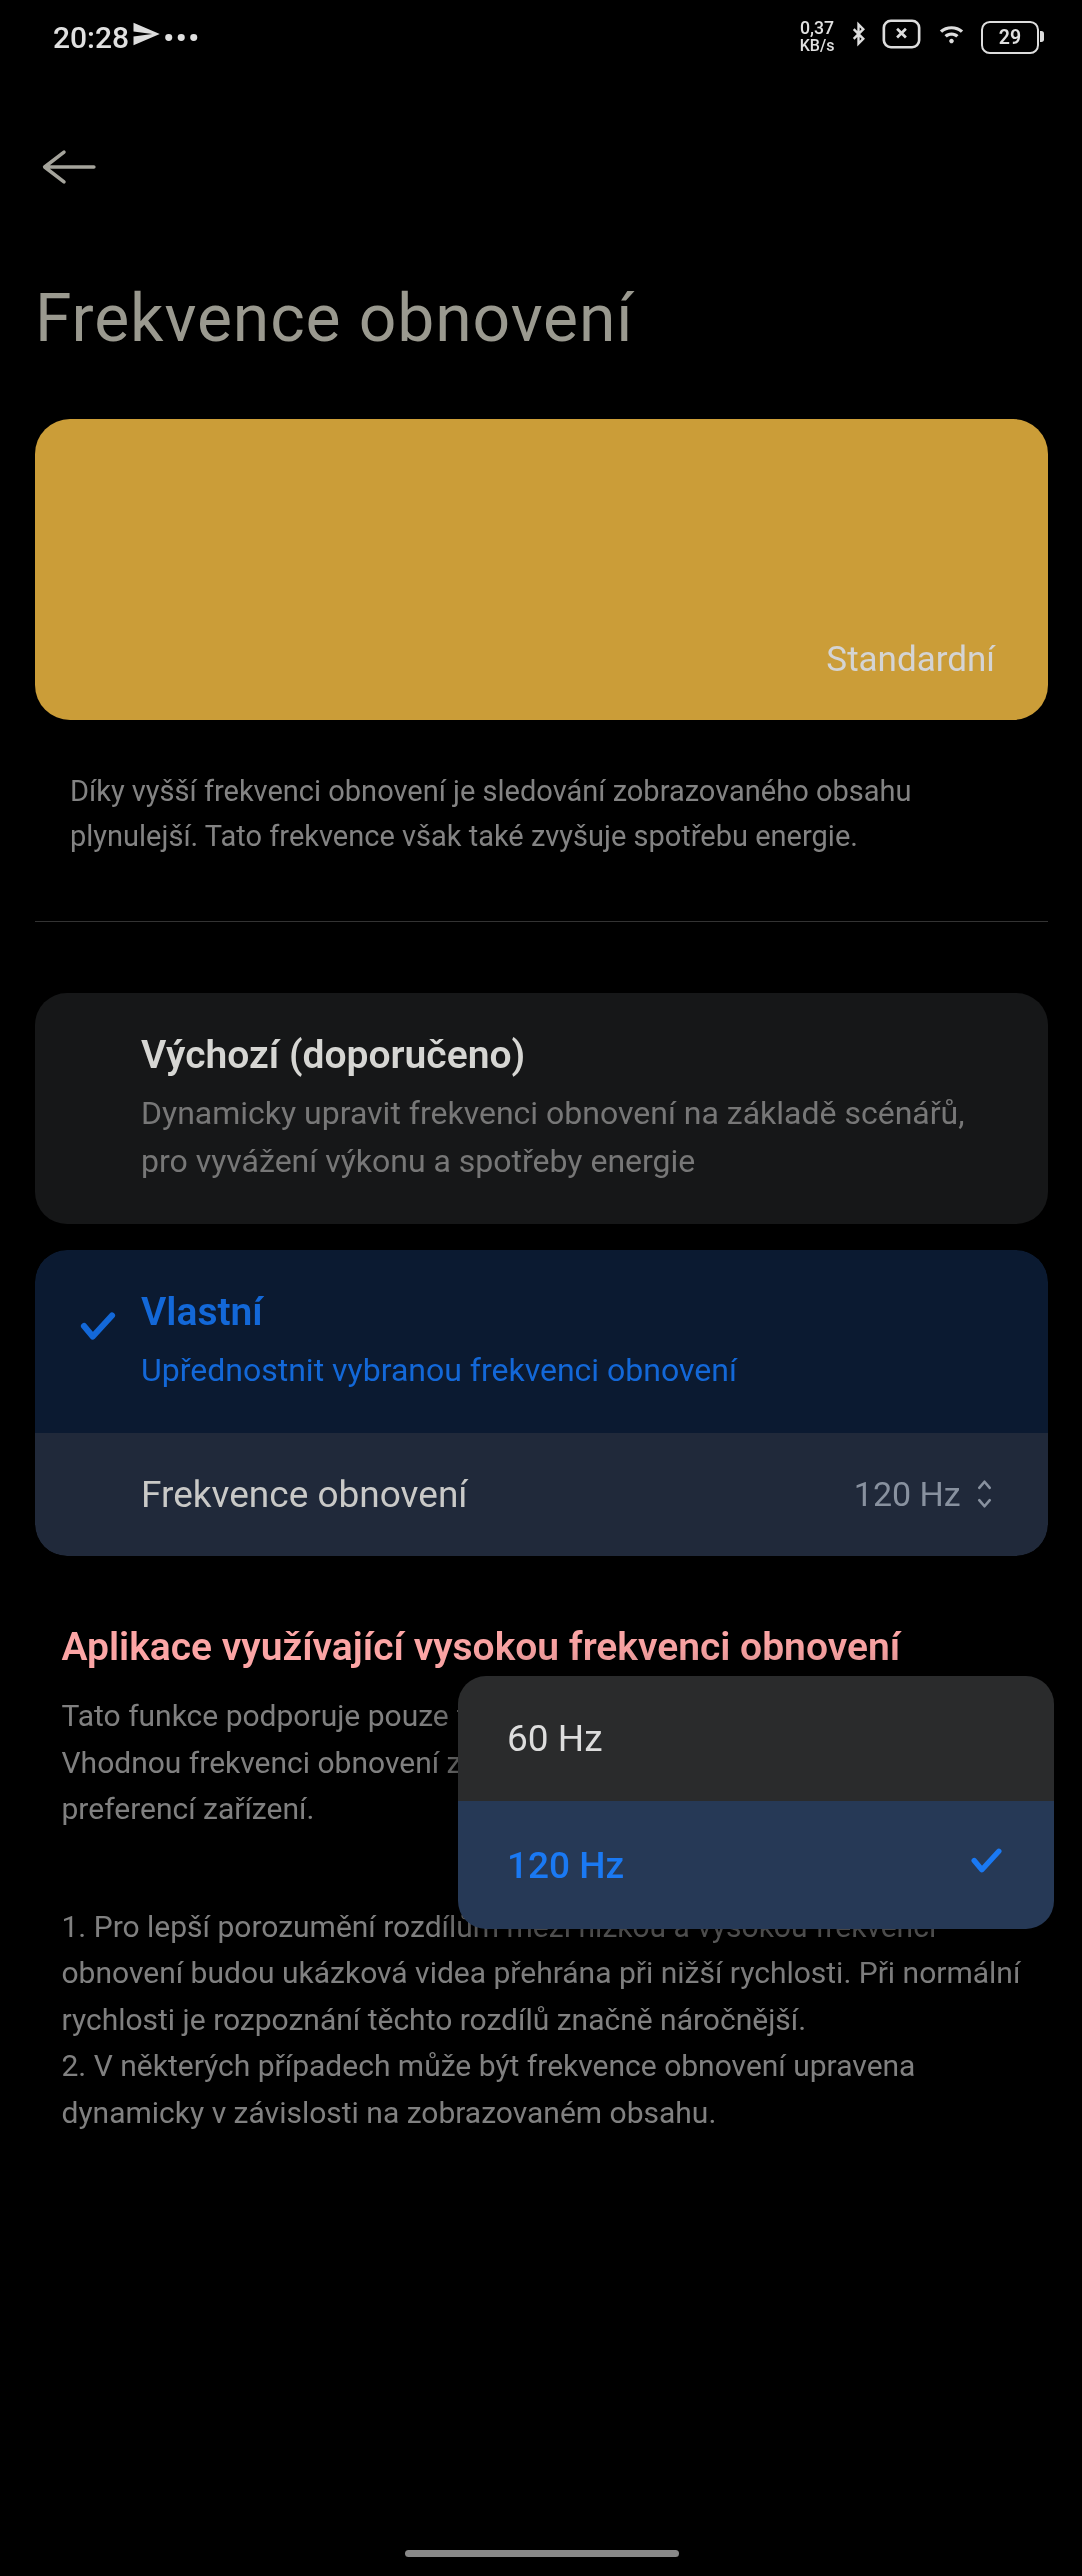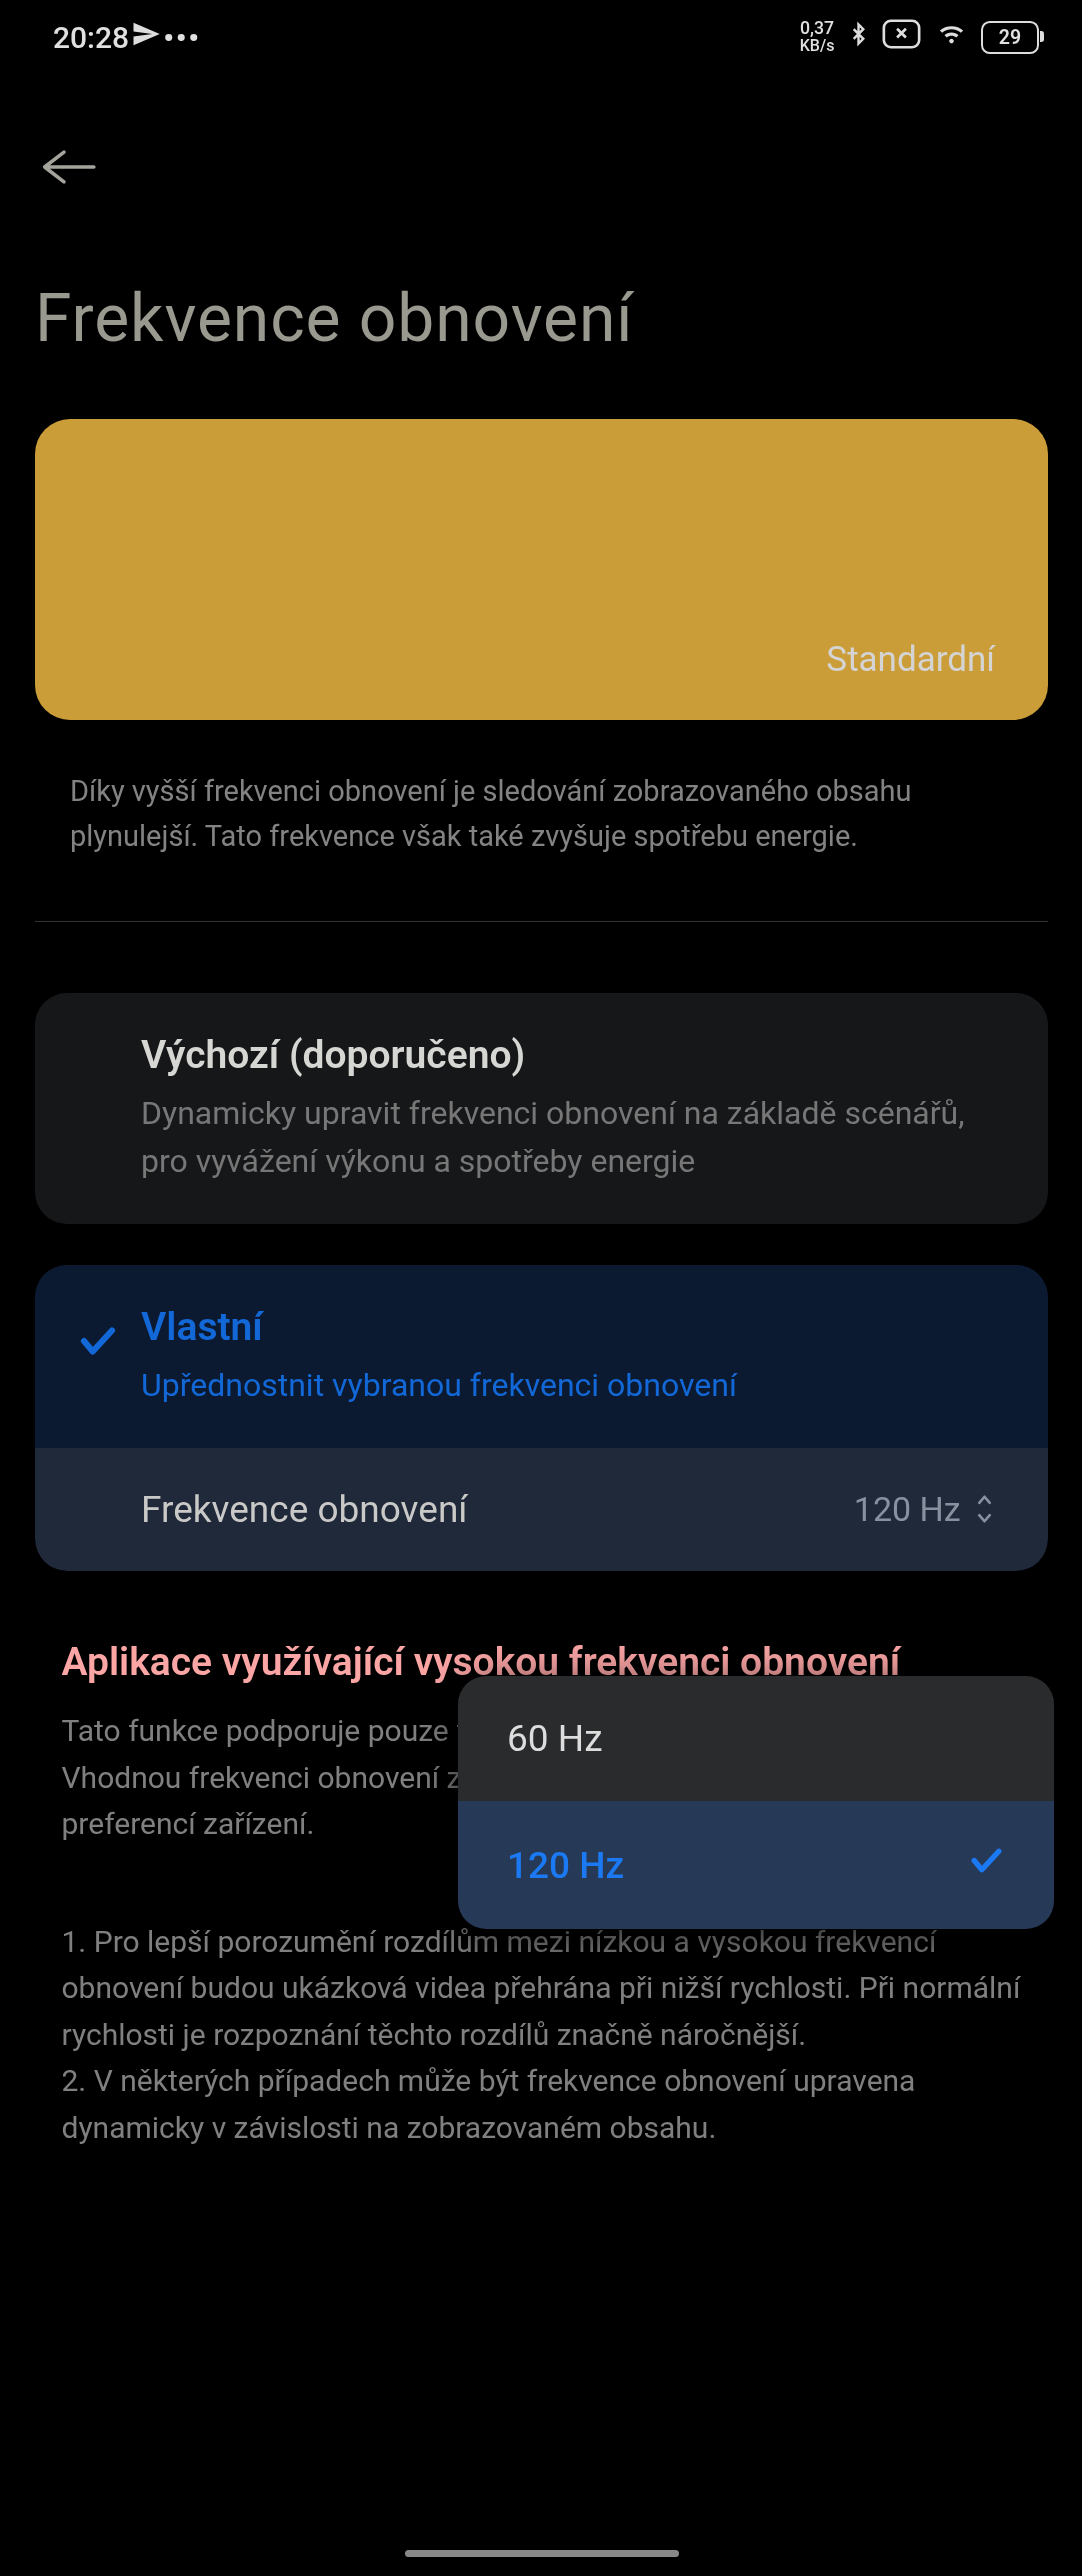--- a/index.html
+++ b/index.html
@@ -97,21 +97,20 @@
 
     .option-card {
       background: #161718;
       border-radius: 32px;
       padding: 39px 53px 39px 106px;
       margin-bottom: 26.5px;
       position: relative;
     }
     .option-card.selected {
       background: #0b1a31;
-      margin-top: 15px;
     }
     .option-title {
       font-size: 39px;
       font-weight: 600;
       color: #d6d6d3;
       margin-bottom: 10.6px;
     }
     .option-card.selected .option-title {
       color: #1368d8;
     }

